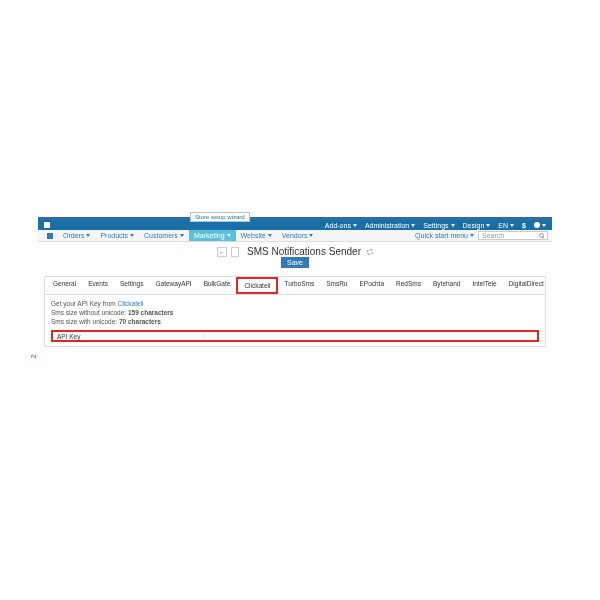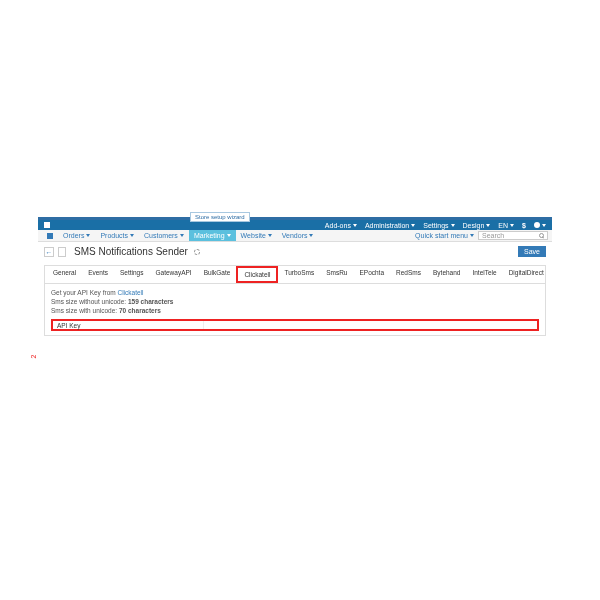--- a/index.html
+++ b/index.html
@@ -26,21 +26,21 @@
   .subnav .item.active { background:#5bc0de; color:#fff;}
   .subnav .caret2 { width:0;height:0;border-left:2px solid transparent;border-right:2px solid transparent;border-top:3px solid #337ab7;}
   .subnav .item.active .caret2 { border-top-color:#fff;}
   .subnav .right { display:flex; align-items:center; gap:4px;}
   .quick { color:#337ab7; display:flex; align-items:center; gap:2px;}
   .search { border:1px solid #ccc; height:9px; width:70px; background:#fff; padding:0 3px; color:#999; display:flex; align-items:center; justify-content:space-between;}
   .search .mag { width:5px; height:5px; border:1px solid #999; border-radius:50%; position:relative;}
   .search .mag:after {content:""; position:absolute; width:2px; height:1px; background:#999; bottom:-1px; right:-1px; transform:rotate(45deg);}
   
   
-  .header-row { display:flex; align-items:center; justify-content:space-between; padding:4px 6px;}
+  .header-row { display:flex; align-items:center; justify-content:space-between; padding:4px 6px;flex-direction:column;}
   .header-left { display:flex; align-items:center; gap:4px;}
   .back-btn { border:1px solid #ccc; width:10px; height:10px; display:flex; align-items:center; justify-content:center; color:#337ab7; cursor:pointer;}
   .drop-btn { border:1px solid #ccc; width:8px; height:10px; display:flex; align-items:center; justify-content:center; cursor:pointer;}
   .page-title { font-size:10px; color:#333; font-weight:normal; margin-left:4px;}
   .gear-wrap {display:inline-flex; position:relative; margin-left:2px;}
   .gear { width:6px; height:6px; border:1px dashed #999; border-radius:50%;}
   .save-btn { background:#337ab7; color:#fff; padding:2px 6px; border:none; cursor:pointer; font-size:7px;}
   
   
   .tab-container { margin:4px 6px 0; border:1px solid #ddd; background:#f9f9f9; }

